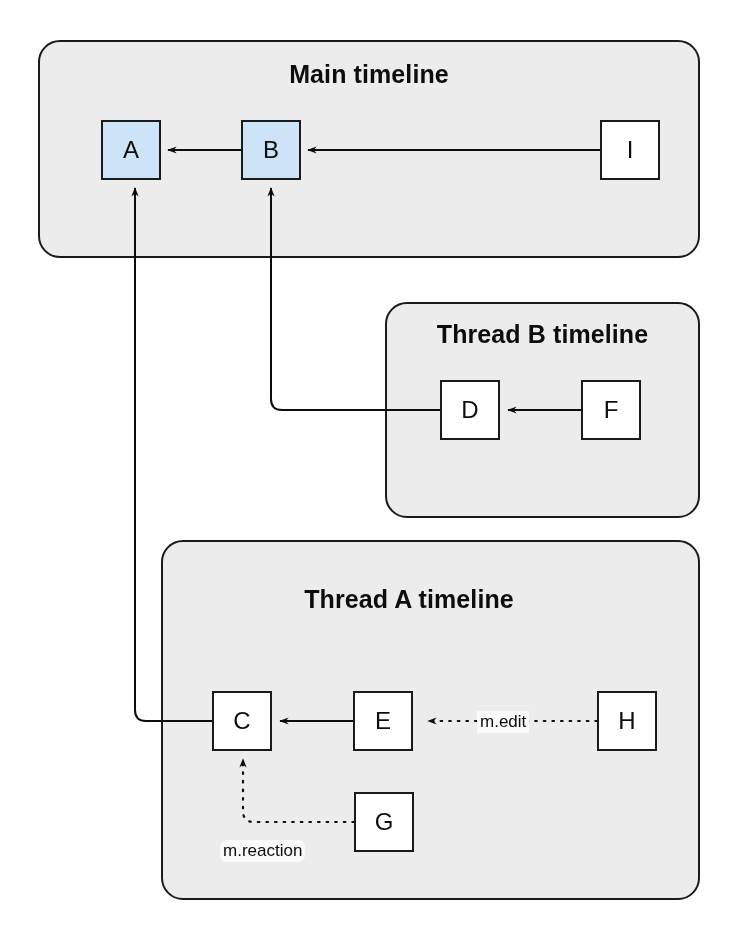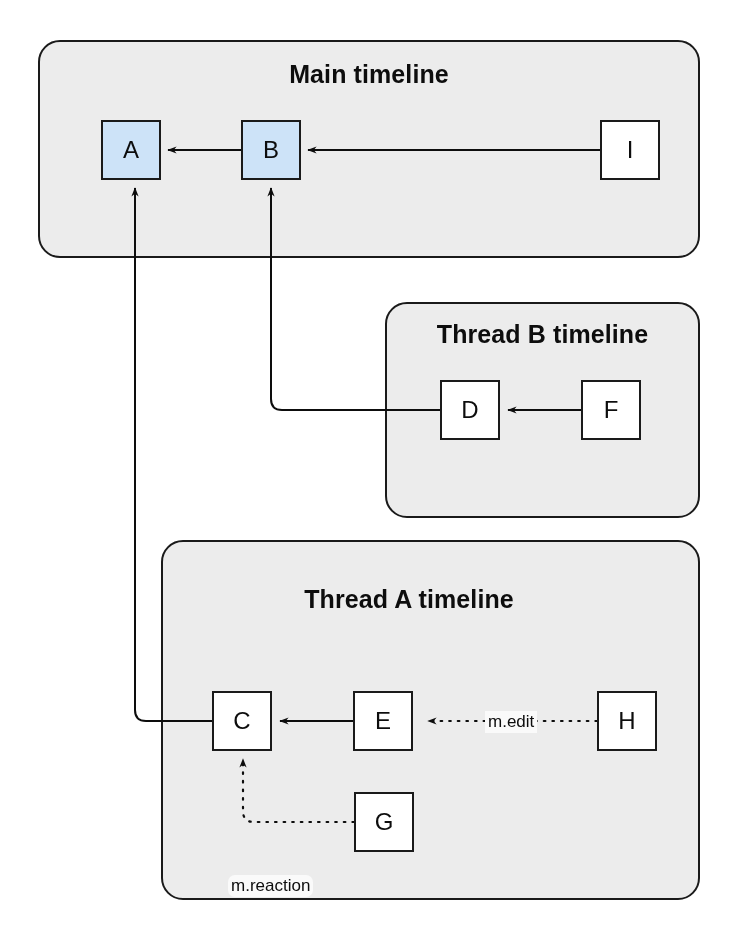--- a/index.html
+++ b/index.html
@@ -69,21 +69,20 @@
     stroke-linecap: round;
   }
   .edge-label {
     position: absolute;
     background: #fafafa;
     font-size: 17px;
     color: #0d0d0d;
     padding: 1px 3px;
     white-space: nowrap;
     z-index: 7;
-    margin-left: 8px;
   }
 </style>
 </head>
 <body>
 
 <div id="canvas">
 
   <div class="group-box" style="left:38px; top:40px; width:662px; height:218px;"></div>
   <div class="group-title" style="left:38px; width:662px; top:60px;">Main timeline</div>
 
@@ -142,15 +141,15 @@
     <span>E</span>
   </div>
   <div class="node" style="left:597px; top:691px; width:60px; height:60px;">
     <span>H</span>
   </div>
   <div class="node" style="left:354px; top:792px; width:60px; height:60px;">
     <span>G</span>
   </div>
 
   <div class="edge-label" style="left:477px; top:711px;">m.edit</div>
-  <div class="edge-label" style="left:220px; top:875px;border-radius:7px;">m.reaction</div>
+  <div class="edge-label" style="left:220px; top:840px;border-radius:7px;">m.reaction</div>
 
 </div>
 
 </body></html>

